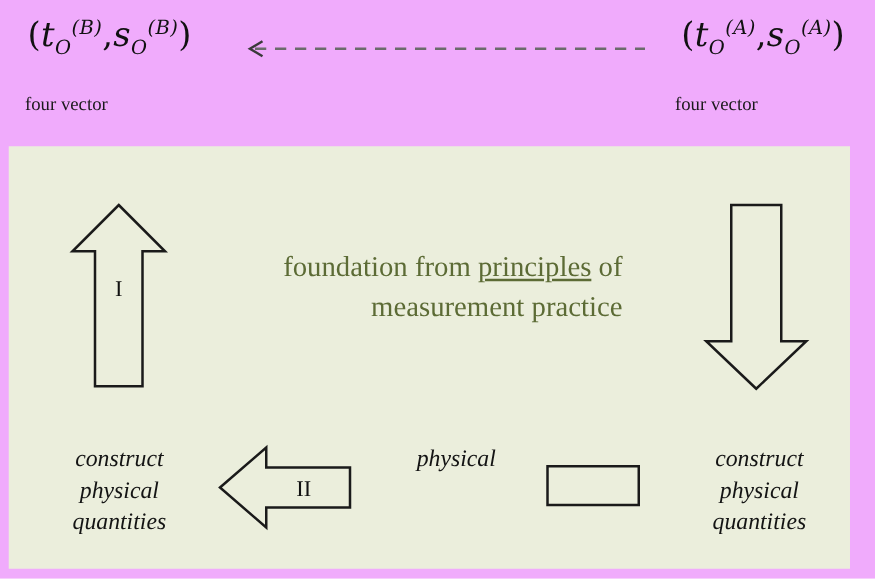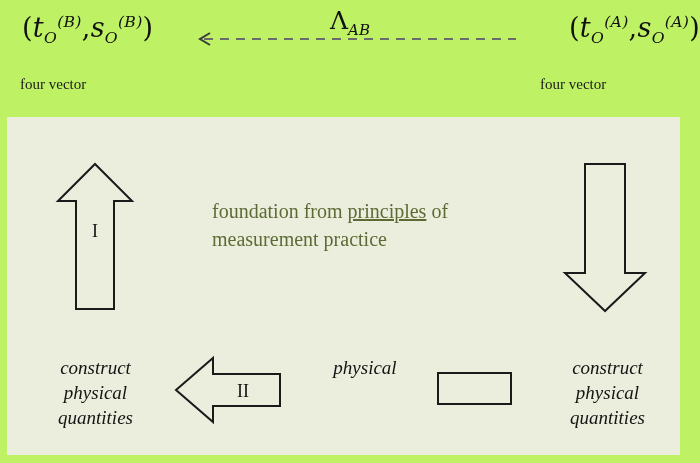--- a/index.html
+++ b/index.html
@@ -4,21 +4,21 @@
 <style>
   html, body {
     margin: 0;
     padding: 0;
     background: #ffffff;
   }
   #canvas {
     position: relative;
     width: 700px;
     height: 463px;
-    background: #bef264;
+    background: #f0abfc;
     font-family: "Liberation Serif", serif;
     overflow: hidden;
   }
   .abs { position: absolute; }
 
   
   #green-panel {
     left: 7px;
     top: 117px;
     width: 673px;
@@ -73,23 +73,23 @@
   .blocklabel {
     font-family: "Liberation Serif", serif;
     font-size: 19px;
     color: #141414;
     text-align: center;
     line-height: 1.32;
     font-style: italic;
   }
   .greentext {
     font-family: "Liberation Serif", serif;
-    font-size: 20px;
+    font-size: 23px;
     color: #5c6b35;
-    text-align: left;
+    text-align: right;
     line-height: 1.38;
   }
   .greentext u { text-decoration: underline; }
 
   
   .numeral {
     font-family: "Liberation Serif", serif;
     font-size: 18px;
     color: #111111;
     text-align: center;
@@ -103,28 +103,25 @@
 
 <div id="canvas">
 
   <div class="abs" id="green-panel"></div>
 
   <div class="abs formula" style="left:22px; top:12px;">
     <span>(</span><span class="it">t</span><span class="sub script">O</span><span class="sup script">(B)</span><span>,</span><span class="it">s</span><span class="sub script">O</span><span class="sup script">(B)</span><span>)</span>
   </div>
   <div class="abs caption" style="left:20px; top:76px; width:165px;">four vector</div>
 
-  <div class="abs formula" style="left:569px; top:12px;">
+  <div class="abs formula" style="left:545px; top:12px;">
     <span>(</span><span class="it">t</span><span class="sub script">O</span><span class="sup script">(A)</span><span>,</span><span class="it">s</span><span class="sub script">O</span><span class="sup script">(A)</span><span>)</span>
   </div>
   <div class="abs caption" style="left:540px; top:76px; width:165px;">four vector</div>
 
-  <div class="abs lambda" style="left:0px; top:6px; width:700px; text-align:center;">
-    <span>Λ</span><span class="sub script">AB</span>
-  </div>
 
   <div class="abs" style="left:196px; top:28px; width:324px; height:22px;">
     <svg width="324" height="22" viewBox="0 0 324 22">
       <line x1="8" y1="11" x2="320" y2="11" stroke="#6b6b6b" stroke-width="2" stroke-dasharray="9,7"></line>
       <polyline points="14,5 4,11 14,17" fill="none" stroke="#3a3a3a" stroke-width="2" stroke-linejoin="miter"></polyline>
     </svg>
   </div>
 
 
   <div class="abs greentext" style="left:212px; top:198px; width:286px;">

